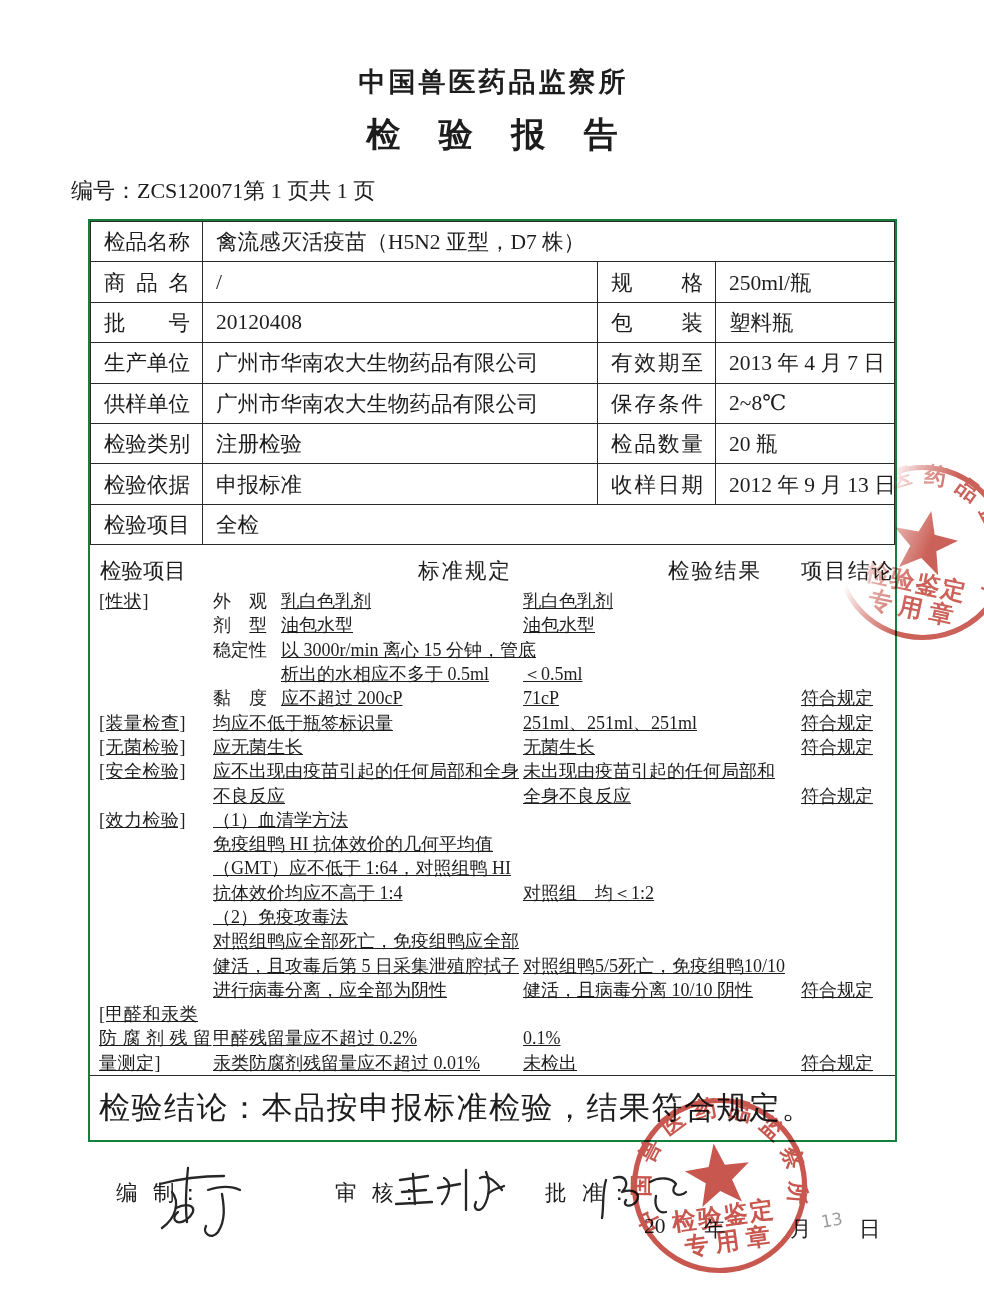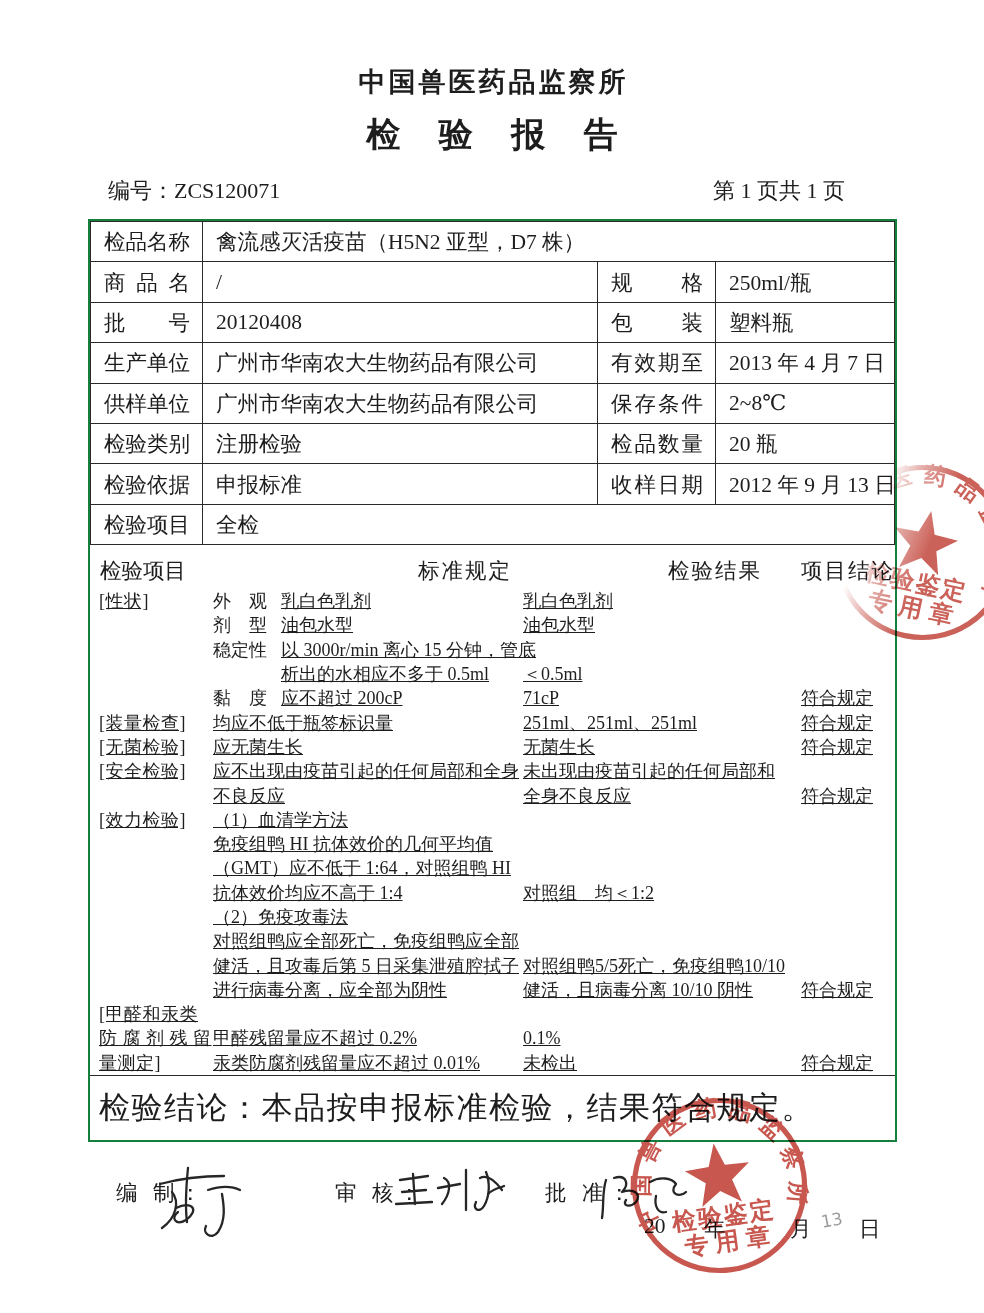--- a/index.html
+++ b/index.html
@@ -12,22 +12,22 @@
   
   .org-title{
     padding-top:64px; text-align:center;
     font-size:27px; font-weight:600; letter-spacing:3px; text-indent:3px;
   }
   .report-title{
     margin-top:12px; text-align:center;
     font-size:34px; font-weight:700; letter-spacing:15px; text-indent:15px;
   }
   .meta-row{
-    margin:18px 139px 13px 108px;
-    display:flex; justify-content:space-between;
+    margin:18px 139px 13px 71px;
+    display:flex; justify-content:flex-start;
     font-size:22px;
   }
   
   .doc-table{
     margin-left:88px; width:805px;
     border:2px solid #15803d;
   }
   table.info{ width:100%; border-collapse:collapse; font-size:21.5px; table-layout:fixed;}
   table.info td{
     border:1.6px solid #2a2a2a; height:39.4px;

